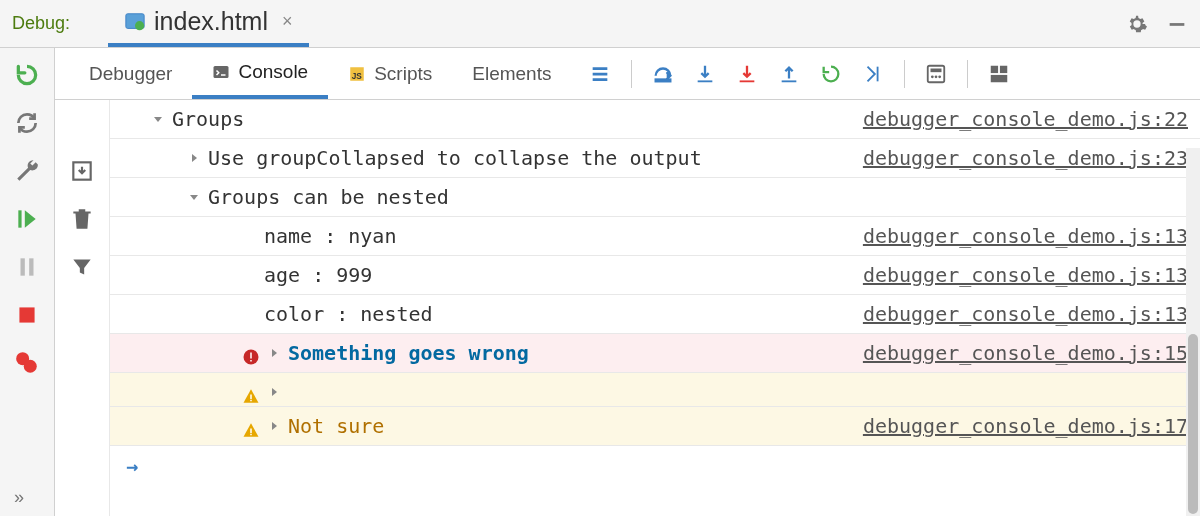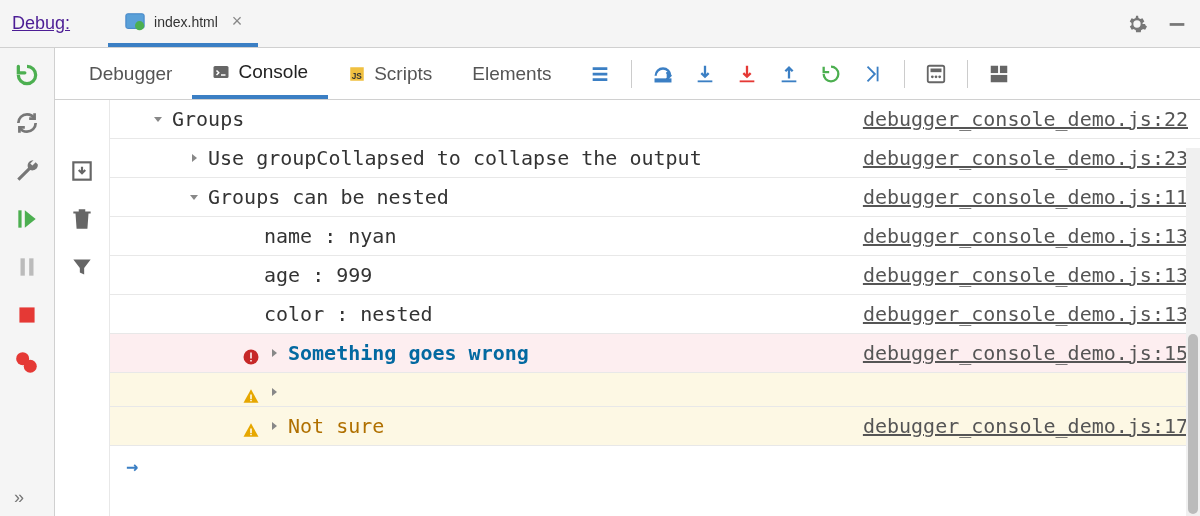--- a/index.html
+++ b/index.html
@@ -16,40 +16,39 @@
     .top-bar {
       display: flex;
       align-items: center;
       height: 48px;
       border-bottom: 1px solid #d0d0d0;
       background: #f5f5f5;
       padding: 0 12px;
     }
     .debug-label {
       font-size: 18px;
-      color: #4c1d95;
+      color: #4d7c0f;
       margin-right: 38px;
-      text-decoration: underline;
     }
     .tab-file {
       display: flex;
       align-items: center;
       height: 46px;
       padding: 0 16px;
       border-bottom: 4px solid #3b7fc4;
       gap: 8px;
     }
     .file-icon {
       width: 22px;
       height: 22px;
       position: relative;
     }
     .file-icon svg { width: 100%; height: 100%; }
     .tab-file-name {
-      font-size: 14px;
+      font-size: 25px;
       color: #333;
     }
     .close-x {
       font-size: 18px;
       color: #888;
       margin-left: 6px;
       cursor: pointer;
     }
     .top-bar-right {
       margin-left: auto;
@@ -417,21 +416,20 @@
           </div>
           <div class="console-row">
             <div class="row-content">
               <span class="indent" style="width: 76px; flex-shrink: 0; border-right: 1px solid rgb(187, 187, 187); margin-right: 0px;"></span>
               <span class="expand-toggle">
                 <svg viewBox="0 0 16 16" fill="#888">
                   <path d="M4 6l4 5 4-5z"></path>
                 </svg>
               </span>
               <span class="row-text">Groups can be nested</span>
-              <span class="row-link">debugger_console_demo.js:11</span>
             </div>
           </div>
           <div class="console-row">
             <div class="row-content">
               <span class="indent" style="width: 112px; flex-shrink: 0; border-right: 1px solid rgb(187, 187, 187); margin-right: 0px;"></span>
               <span style="width: 20px; display: inline-block;"></span>
               <span style="width: 22px; display: inline-block;"></span>
               <span class="row-text">name :  nyan</span>
               <span class="row-link">debugger_console_demo.js:13</span>
             </div>

